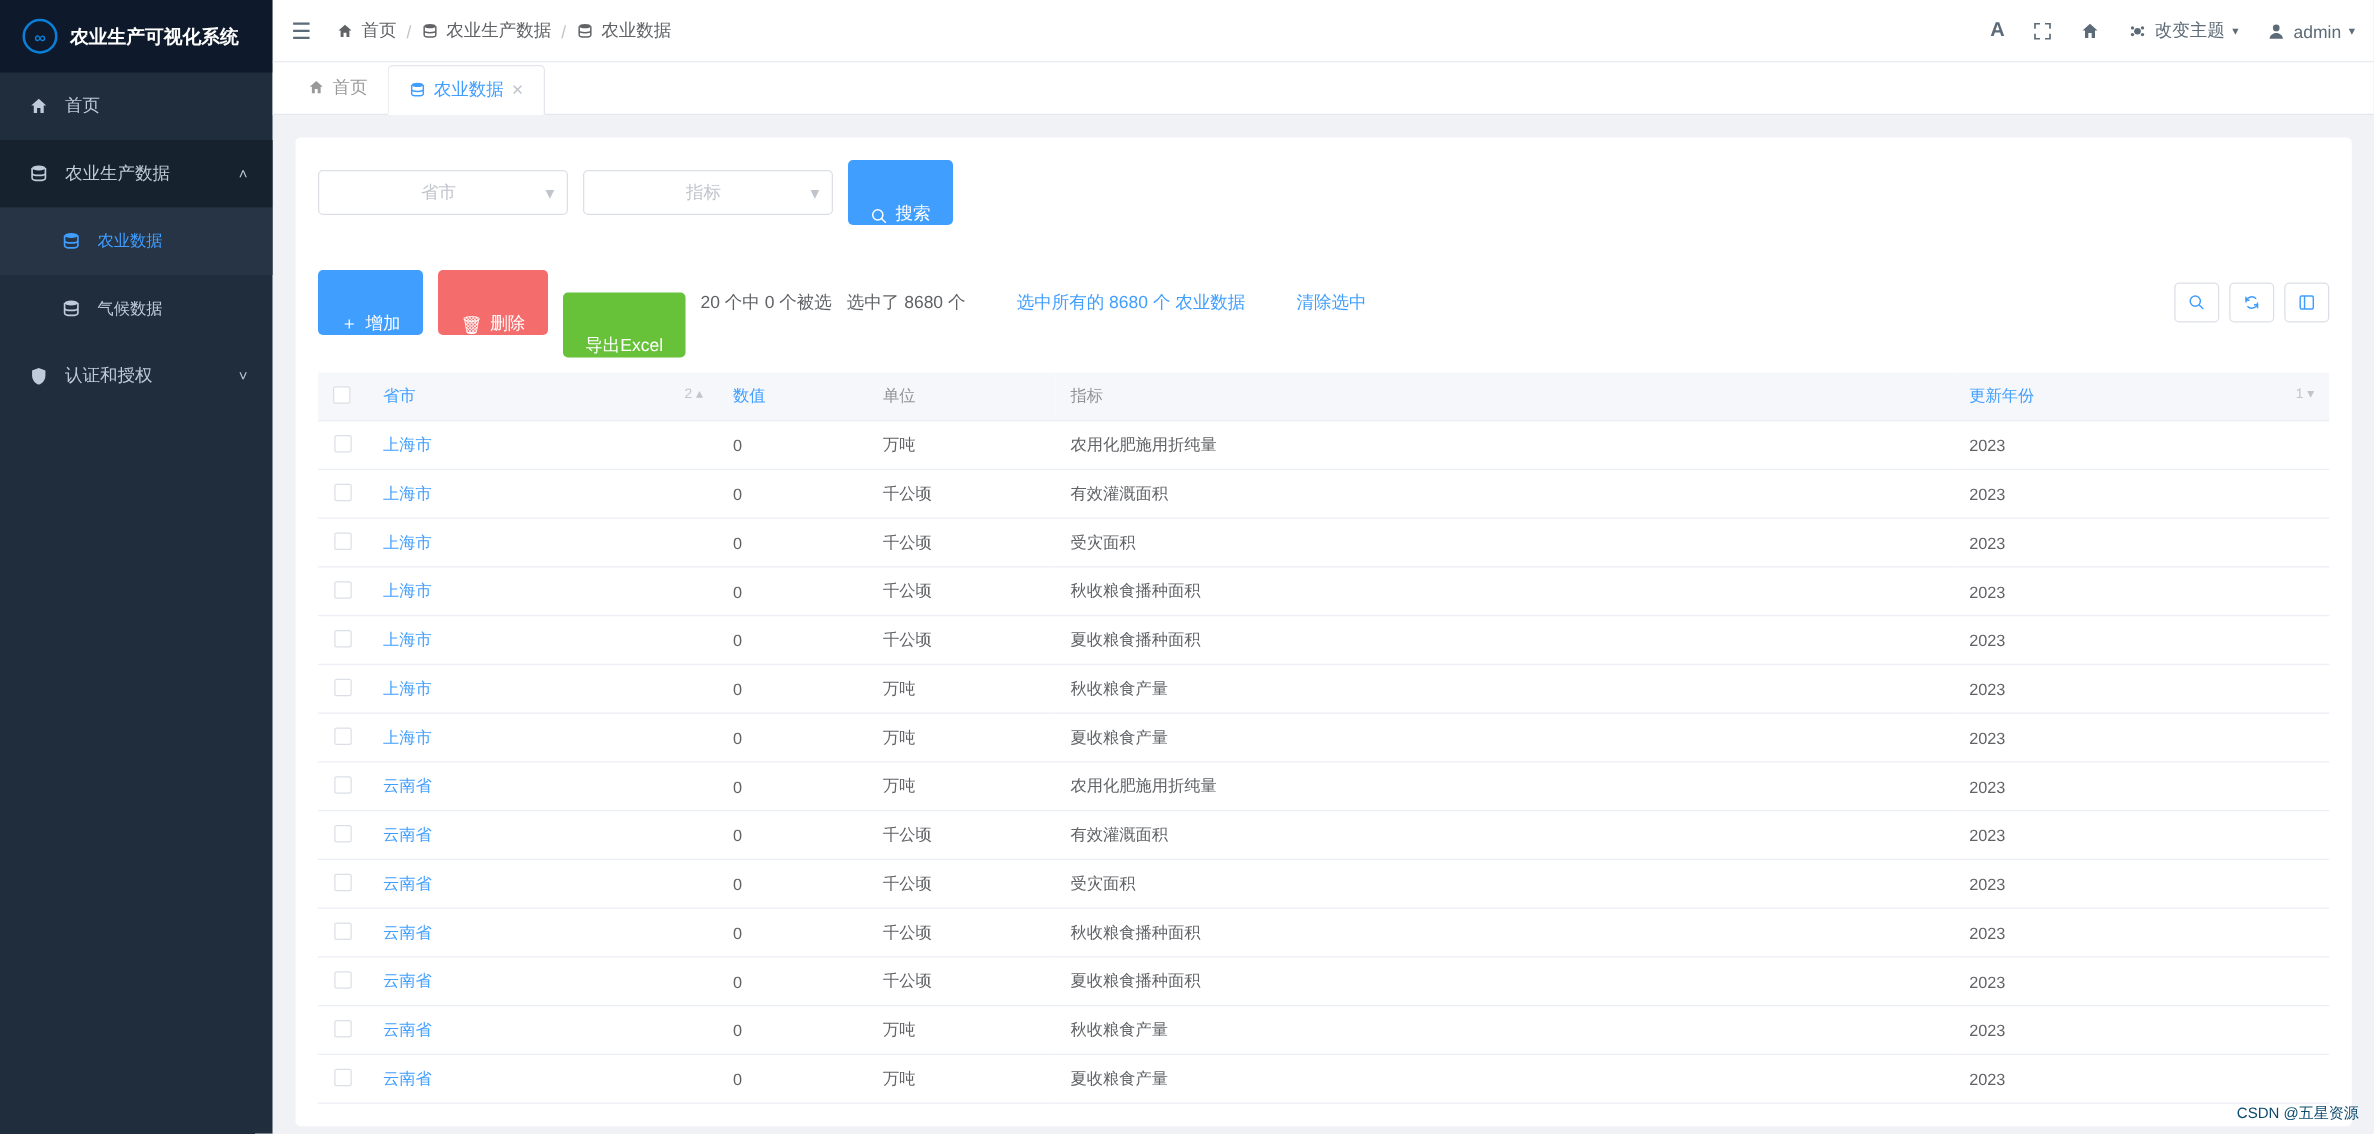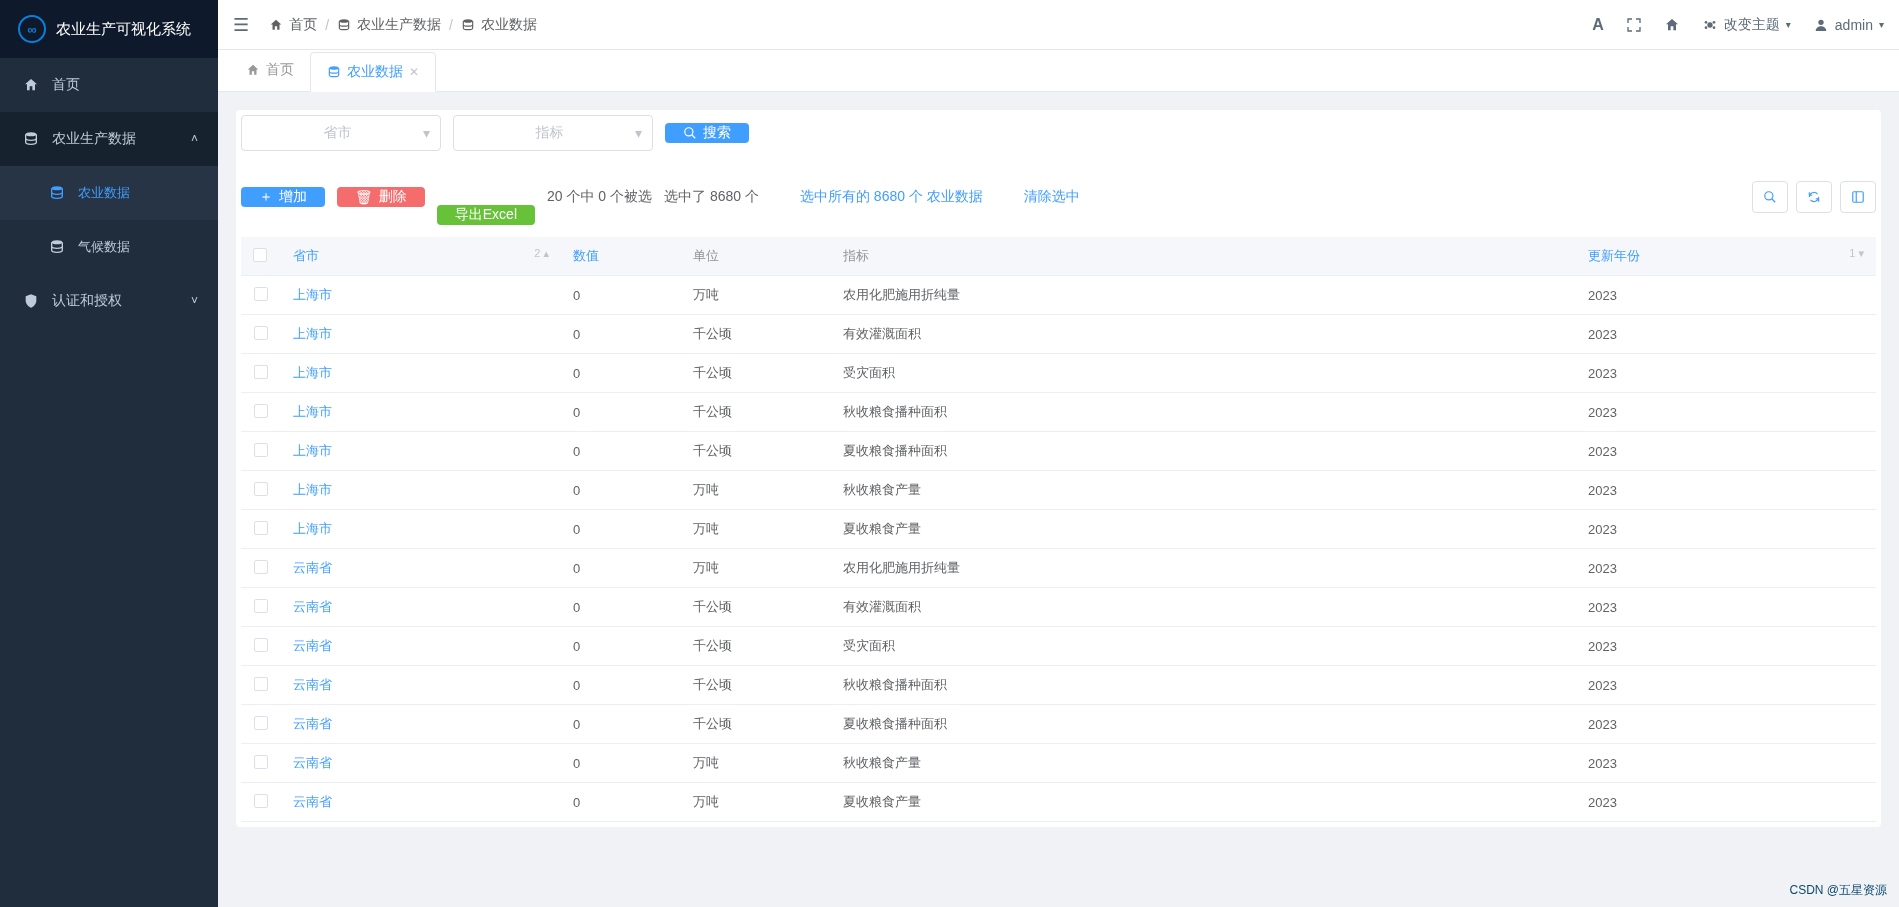--- a/index.html
+++ b/index.html
@@ -5,21 +5,21 @@
     * { margin: 0; padding: 0; box-sizing: border-box; }
     body { font-family: -apple-system, "Helvetica Neue", Arial, sans-serif; font-size: 14px; color: #606266; background: #f0f2f5; }
     
     .app { display: flex; height: 100vh; }
     
     
     .sidebar { width: 218px; background: #1f2d3d; color: #bfcbd9; flex-shrink: 0; }
     .logo-area { display: flex; align-items: center; padding: 15px 18px; background: #0e1a2b; }
     .logo { width: 28px; height: 28px; border: 2px solid #0a7fd9; border-radius: 50%; display: flex; align-items: center; justify-content: center; margin-right: 10px; }
     .logo-inner { color: #0a7fd9; font-weight: bold; font-size: 13px; }
-    .logo-text { color: #fff; font-size: 15px; font-weight: 400; }
+    .logo-text { color: #fff; font-size: 15px; font-weight: 700; }
     .nav-item { display: flex; align-items: center; padding: 18px 22px; cursor: pointer; color: #bfcbd9; position: relative; }
     .nav-item.active { background: #263445; color: #409eff; }
     .nav-item.sub { padding-left: 48px; font-size: 13px; }
     .nav-icon { width: 18px; margin-right: 12px; display: flex; align-items: center; justify-content: center; }
     .nav-expand { position: absolute; right: 20px; font-size: 12px; }
     .nav-group-header { background: #17222f; }
     
     
     .main { flex: 1; display: flex; flex-direction: column; overflow: hidden; }
     
@@ -34,27 +34,27 @@
     .topbar-text { font-size: 14px; }
     
     
     .tabs-bar { height: 42px; background: #fff; display: flex; align-items: flex-end; padding: 0 12px; border-bottom: 1px solid #e4e7ed; }
     .tab { padding: 10px 16px; cursor: pointer; display: flex; align-items: center; gap: 6px; font-size: 14px; color: #999; border-bottom: 2px solid transparent; }
     .tab.active { color: #409eff; background: #fff; border: 1px solid #e4e7ed; border-bottom: 1px solid #fff; margin-bottom: -1px; border-radius: 4px 4px 0 0; }
     .tab-close { font-size: 12px; color: #c0c4cc; }
     
     
     .content { flex: 1; padding: 18px; overflow: auto; }
-    .card { background: #fff; border-radius: 4px; padding: 5px; }
+    .card { background: #fff; border-radius: 4px; padding: 18px; }
     
     
     .filter-row { display: flex; gap: 12px; align-items: center; margin-bottom: 18px; }
     .select-input { width: 200px; height: 36px; border: 1px solid #dcdfe6; border-radius: 4px; display: flex; align-items: center; justify-content: space-between; padding: 0 10px; cursor: pointer; background: #fff; color: #c0c4cc; }
     .select-input span:first-child { flex: 1; text-align: center; }
-    .btn { height: 20px; padding: 0 18px; border-radius: 4px; border: none; cursor: pointer; display: flex; align-items: center; gap: 6px; font-size: 14px; }
+    .btn { height: 52px; padding: 0 18px; border-radius: 4px; border: none; cursor: pointer; display: flex; align-items: flex-end; gap: 6px; font-size: 14px; }
     .btn-primary { background: #409eff; color: #fff; }
     .btn-danger { background: #f56c6c; color: #fff; }
     .btn-success { background: #67c23a; color: #fff; margin-top: 36px; }
     
     
     .action-row { display: flex; align-items: center; gap: 12px; margin-bottom: 12px; }
     .action-info { color: #606266; }
     .action-link { color: #409eff; cursor: pointer; margin-left: 29px; }
     .spacer { flex: 1; }
     .icon-btn-group { display: flex; gap: 8px; }

